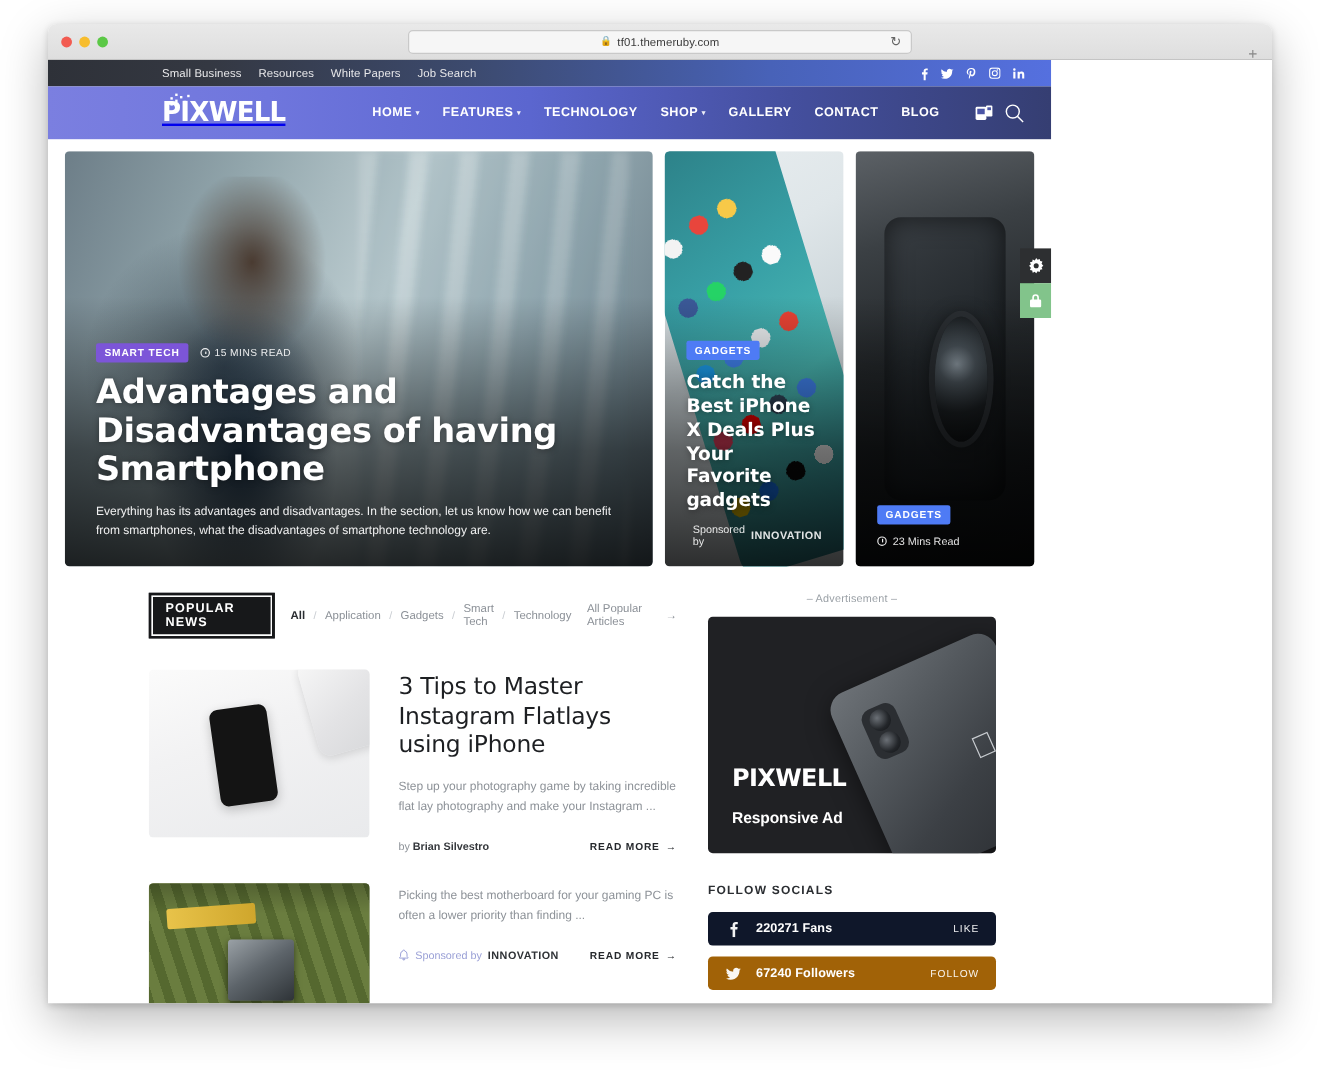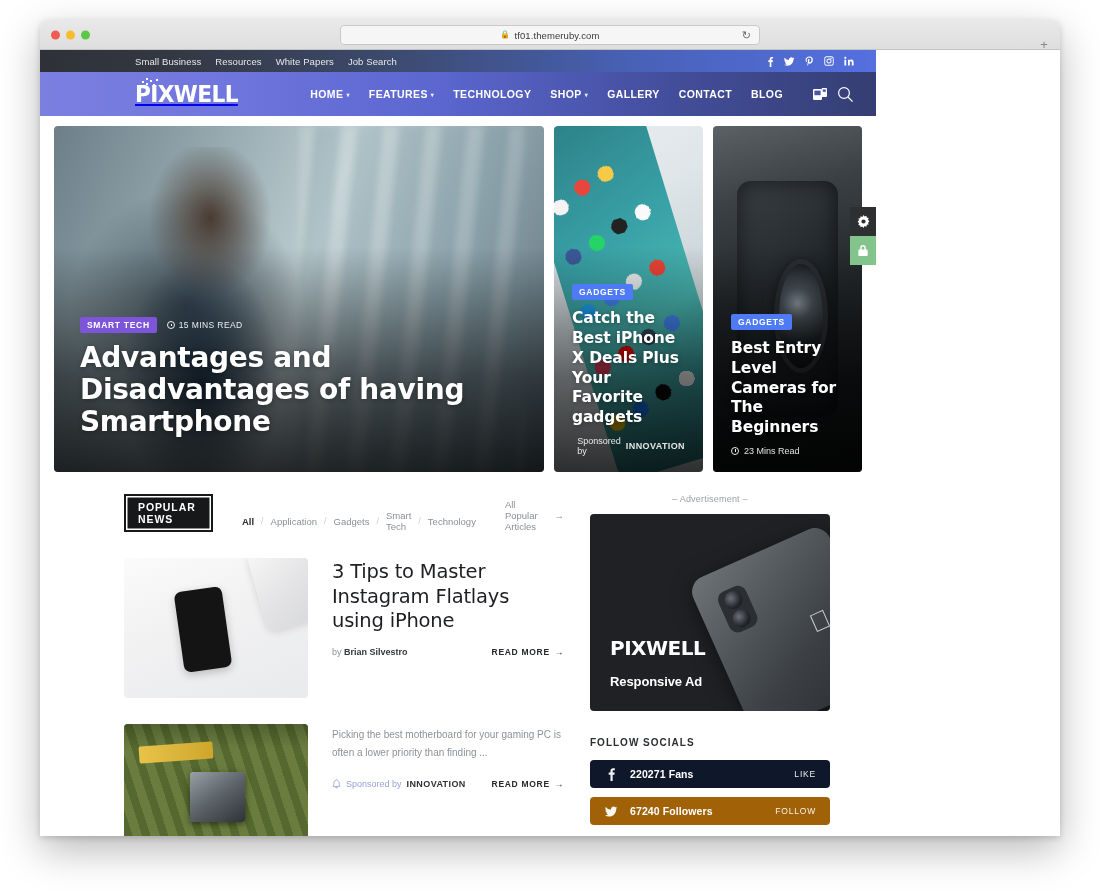--- a/index.html
+++ b/index.html
@@ -360,22 +360,22 @@
   .content-wrap {
     display: flex;
     gap: 26px;
     padding: 22px 46px 0 84px;
   }
   .main-col { flex: 1 1 0; min-width: 0; }
   .side-col { flex: 0 0 240px; }
 
   .section-head {
     display: flex;
-    align-items: flex-end;
-    gap: 29px;
+    align-items: center;
+    gap: 13px;
     margin-bottom: 26px;
   }
   .section-title {
     background: #17181a;
     color: #fff;
     font-size: 10.5px;
     font-weight: bold;
     letter-spacing: 0.9px;
     padding: 5px 12px;
     border: 2px solid #17181a;
@@ -750,20 +750,21 @@
         <div class="hero-overlay"></div>
         <div class="hero-content">
           <div class="cat-row">
             <span class="cat-badge">SMART TECH</span>
             <span class="meta-inline">
               <span class="clock-ring"></span>
               <span>15 MINS READ</span>
             </span>
           </div>
           <h1 class="hero-title">Advantages and Disadvantages of having Smartphone</h1>
+          <p class="hero-excerpt">Everything has its advantages and disadvantages. In the section, let us know how we can benefit from smartphones, what the disadvantages of smartphone technology are.</p>
         </div>
       </article>
 
       <article class="hero-card hero-side">
         <div class="photo photo-phone"></div>
         <div class="hero-overlay"></div>
         <div class="hero-content">
           <div class="cat-row">
             <span class="cat-badge blue">GADGETS</span>
           </div>
@@ -778,21 +779,20 @@
         </div>
       </article>
 
       <article class="hero-card hero-side">
         <div class="photo photo-camera"></div>
         <div class="hero-overlay"></div>
         <div class="hero-content">
           <div class="cat-row">
             <span class="cat-badge blue">GADGETS</span>
           </div>
-          <h2 class="hero-title">Best Entry Level Cameras for The Beginners</h2>
           <div class="meta-small">
             <span class="clock-ring"></span>
             <span>23 Mins Read</span>
           </div>
         </div>
       </article>
     </section>
 
     <div class="content-wrap">
 
@@ -816,20 +816,21 @@
             <span>→</span>
           </a>
         </div>
 
         <article class="post">
           <div class="post-thumb">
             <span class="thumb-flatlay"></span>
           </div>
           <div class="post-body">
             <h3 class="post-title">3 Tips to Master Instagram Flatlays using iPhone</h3>
+            <p class="post-excerpt">Step up your photography game by taking incredible flat lay photography and make your Instagram ...</p>
             <div class="post-foot">
               <span class="by">
                 <span>by </span><b>Brian Silvestro</b>
               </span>
               <a href="#" class="read-more">
                 <span>READ MORE</span>
                 <span>→</span>
               </a>
             </div>
           </div>

